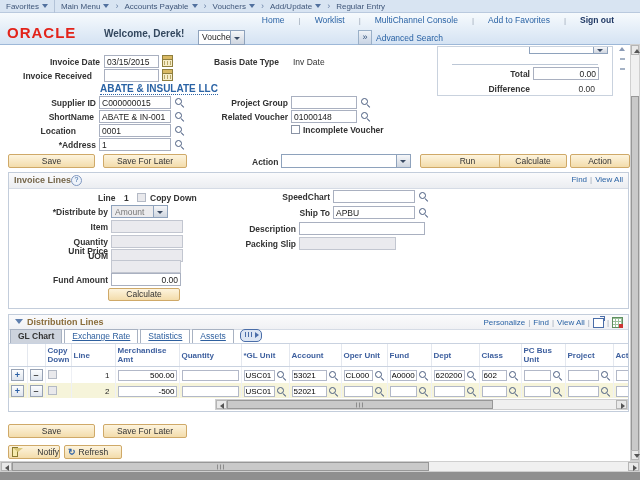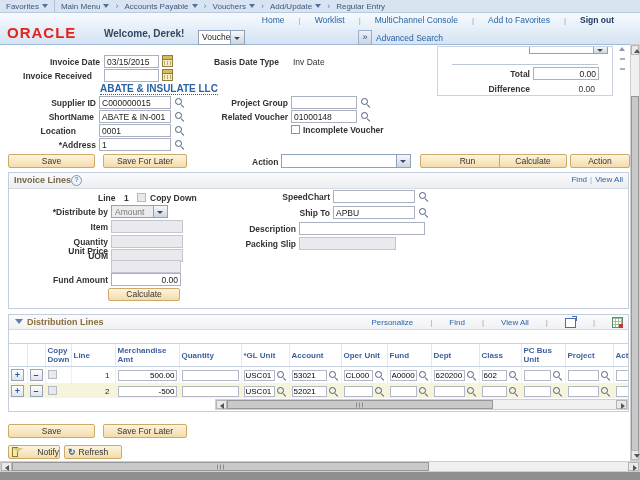--- a/index.html
+++ b/index.html
@@ -248,34 +248,41 @@
   <div class="lb" style="left:28px;top:246px;width:80px">Unit Price</div>
   <input class="inp gray" style="left: 111px; top: 260px; width: 70px;" value="">
   <div class="lb" style="left:28px;top:275px;width:80px">Fund Amount</div>
   <input class="inp num" style="left: 111px; top: 273px; width: 70px;" value="0.00">
   <button class="btn" style="left:108px;top:288px;width:72px;height:13px;line-height:11px">Calculate</button>
 
   <div class="gbox" style="left:8px;top:314px;width:621px;height:98px">
     <div class="ghead" style="height:14px;background:linear-gradient(#fbfbfc,#f0f1f4)">
       <span class="tri-down ab" style="left:6px;top:4px"></span>
       <span class="gtitle ab" style="left:18px;top:2px;color:#8A6D3B">Distribution Lines</span>
-      <span class="ab" style="right:5px;top:2px;display:flex;gap:17px;align-items:center">
+      <span class="ab" style="right:5px;top:2px;display:flex;gap:3px;align-items:center">
         <span class="lnk">Personalize</span>
         <span class="pipe">|</span>
         <span class="lnk">Find</span>
         <span class="pipe">|</span>
         <span class="lnk">View All</span>
         <span class="pipe">|</span>
         <span class="ico-popout"></span>
         <span class="pipe">|</span>
         <span class="ico-grid9"></span>
       </span>
     </div>
   </div>
 
+  <div class="tabs">
+    <span class="tab active">GL Chart</span>
+    <span class="tab">Exchange Rate</span>
+    <span class="tab">Statistics</span>
+    <span class="tab">Assets</span>
+    <span class="tabmore"></span>
+  </div>
 
   <div class="gridwrap">
     <table class="grid">
       <colgroup>
         <col style="width:18px">
           <col style="width:18px">
           <col style="width:26px">
           <col style="width:44px">
         <col style="width:64px">
           <col style="width:62px">

